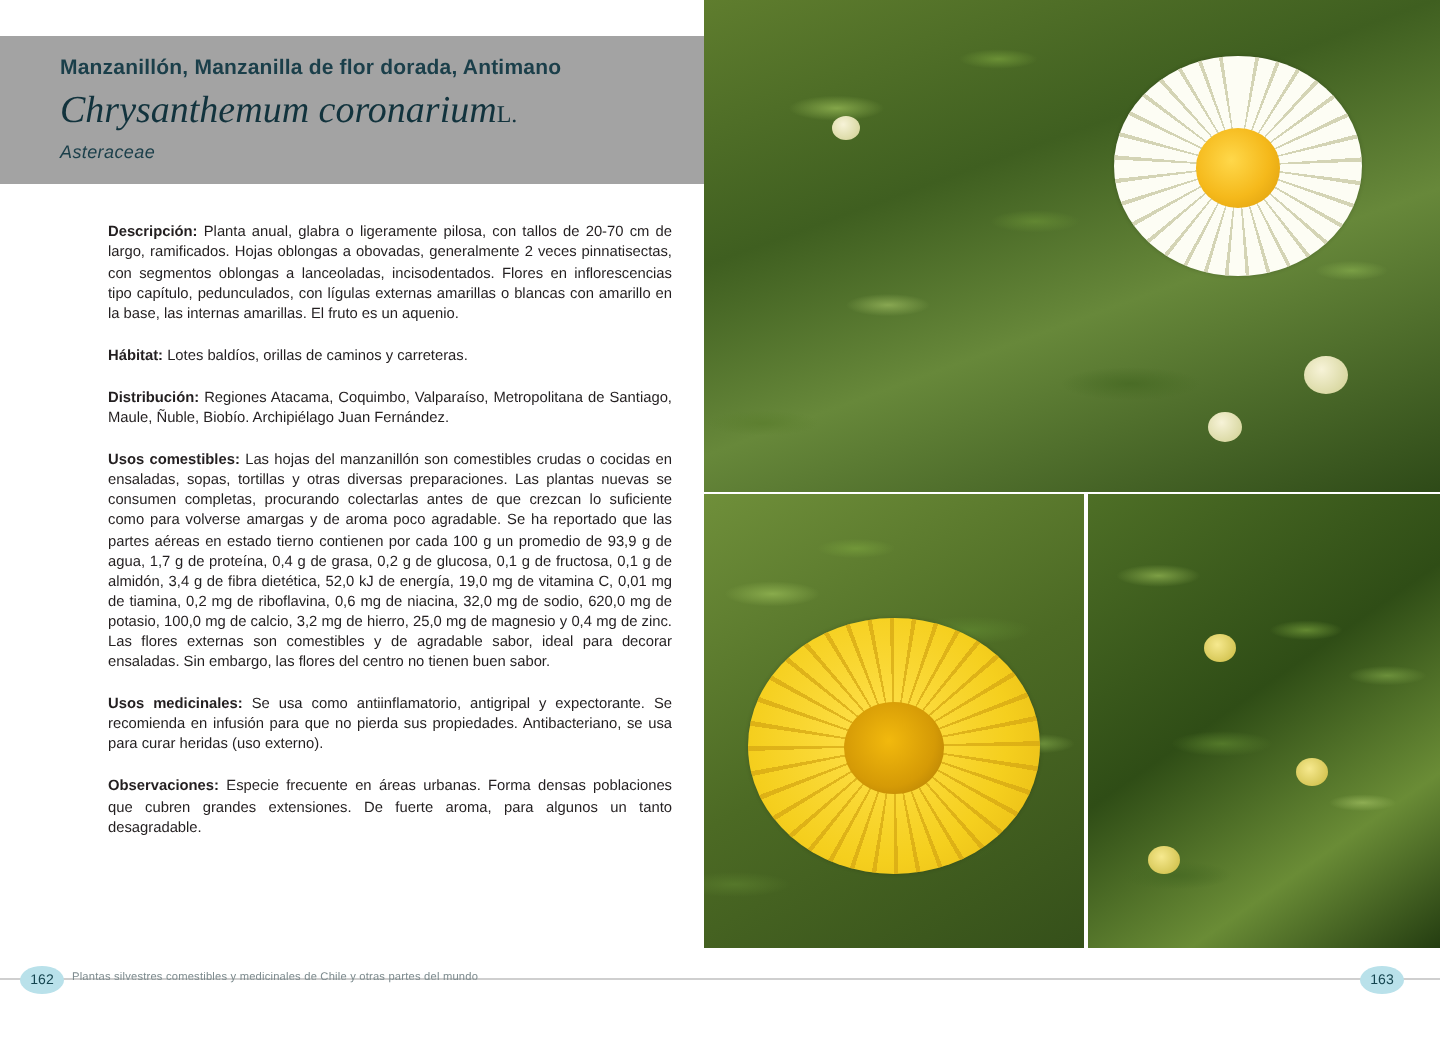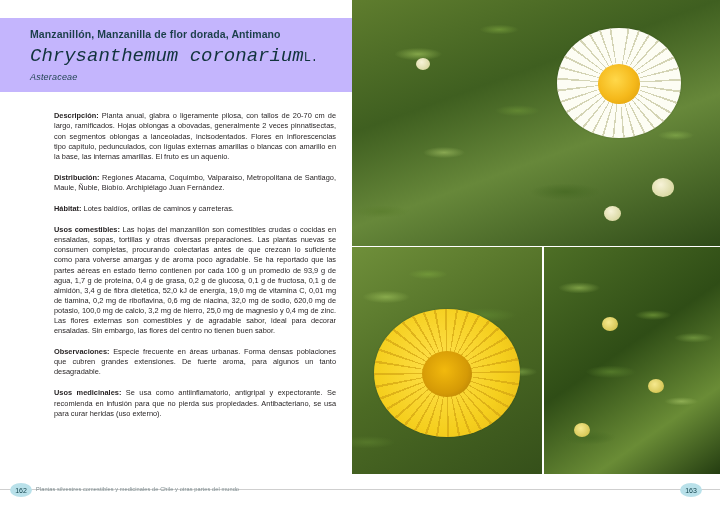--- a/index.html
+++ b/index.html
@@ -23,37 +23,37 @@
     background: #ffffff;
   }
 
   
   .header-band {
     position: absolute;
     left: 0;
     top: 18px;
     width: 352px;
     height: 74px;
-    background: #c4b5fd;
+    background: #a3a3a3;
   }
   .header-band-inner {
     position: absolute;
     left: 30px;
     top: 10px;
     width: 312px;
   }
   .common-names {
     font-size: 10.5px;
     font-weight: bold;
     color: #1b3f4a;
     letter-spacing: 0.1px;
     line-height: 13px;
   }
   .sci-name {
-    font-family: Liberation Mono, monospace;
+    font-family: Liberation Serif, serif;
     font-style: italic;
     font-size: 19px;
     color: #12333d;
     margin-top: 4px;
     line-height: 22px;
   }
   .sci-name .authority {
     font-style: normal;
     font-size: 12px;
   }
@@ -244,37 +244,37 @@
     </div>
   </div>
 
   <div class="text-col">
 
     <p class="para">
       <b>Descripción:</b><span> Planta anual, glabra o ligeramente pilosa, con tallos de 20-70 cm de largo, ramificados. Hojas oblongas a obovadas, generalmente 2 veces pinnatisectas, con segmentos oblongas a lanceoladas, incisodentados. Flores en inflorescencias tipo capítulo, pedunculados, con lígulas externas amarillas o blancas con amarillo en la base, las internas amarillas. El fruto es un aquenio.</span>
     </p>
 
     <p class="para">
+      <b>Hábitat:</b><span> Lotes baldíos, orillas de caminos y carreteras.</span>
+    </p>
+
+    <p class="para">
       <b>Distribución:</b><span> Regiones Atacama, Coquimbo, Valparaíso, Metropolitana de Santiago, Maule, Ñuble, Biobío. Archipiélago Juan Fernández.</span>
     </p>
 
     <p class="para">
-      <b>Hábitat:</b><span> Lotes baldíos, orillas de caminos y carreteras.</span>
-    </p>
-
-    <p class="para">
       <b>Usos comestibles:</b><span> Las hojas del manzanillón son comestibles crudas o cocidas en ensaladas, sopas, tortillas y otras diversas preparaciones. Las plantas nuevas se consumen completas, procurando colectarlas antes de que crezcan lo suficiente como para volverse amargas y de aroma poco agradable. Se ha reportado que las partes aéreas en estado tierno contienen por cada 100 g un promedio de 93,9 g de agua, 1,7 g de proteína, 0,4 g de grasa, 0,2 g de glucosa, 0,1 g de fructosa, 0,1 g de almidón, 3,4 g de fibra dietética, 52,0 kJ de energía, 19,0 mg de vitamina C, 0,01 mg de tiamina, 0,2 mg de riboflavina, 0,6 mg de niacina, 32,0 mg de sodio, 620,0 mg de potasio, 100,0 mg de calcio, 3,2 mg de hierro, 25,0 mg de magnesio y 0,4 mg de zinc. Las flores externas son comestibles y de agradable sabor, ideal para decorar ensaladas. Sin embargo, las flores del centro no tienen buen sabor.</span>
     </p>
 
     <p class="para">
+      <b>Usos medicinales:</b><span> Se usa como antiinflamatorio, antigripal y expectorante. Se recomienda en infusión para que no pierda sus propiedades. Antibacteriano, se usa para curar heridas (uso externo).</span>
+    </p>
+
+    <p class="para">
       <b>Observaciones:</b><span> Especie frecuente en áreas urbanas. Forma densas poblaciones que cubren grandes extensiones. De fuerte aroma, para algunos un tanto desagradable.</span>
-    </p>
-
-    <p class="para">
-      <b>Usos medicinales:</b><span> Se usa como antiinflamatorio, antigripal y expectorante. Se recomienda en infusión para que no pierda sus propiedades. Antibacteriano, se usa para curar heridas (uso externo).</span>
     </p>
   </div>
 
   <div class="photo" id="photo-main">
     <div class="leaf-tex"></div>
     <div class="bud" style="left:300px; top:178px; width:22px; height:19px;"></div>
     <div class="bud" style="left:252px; top:206px; width:17px; height:15px;"></div>
     <div class="bud" style="left:64px; top:58px; width:14px; height:12px;"></div>
     <div class="daisy" id="daisy-main">
       <div class="petals"></div>

